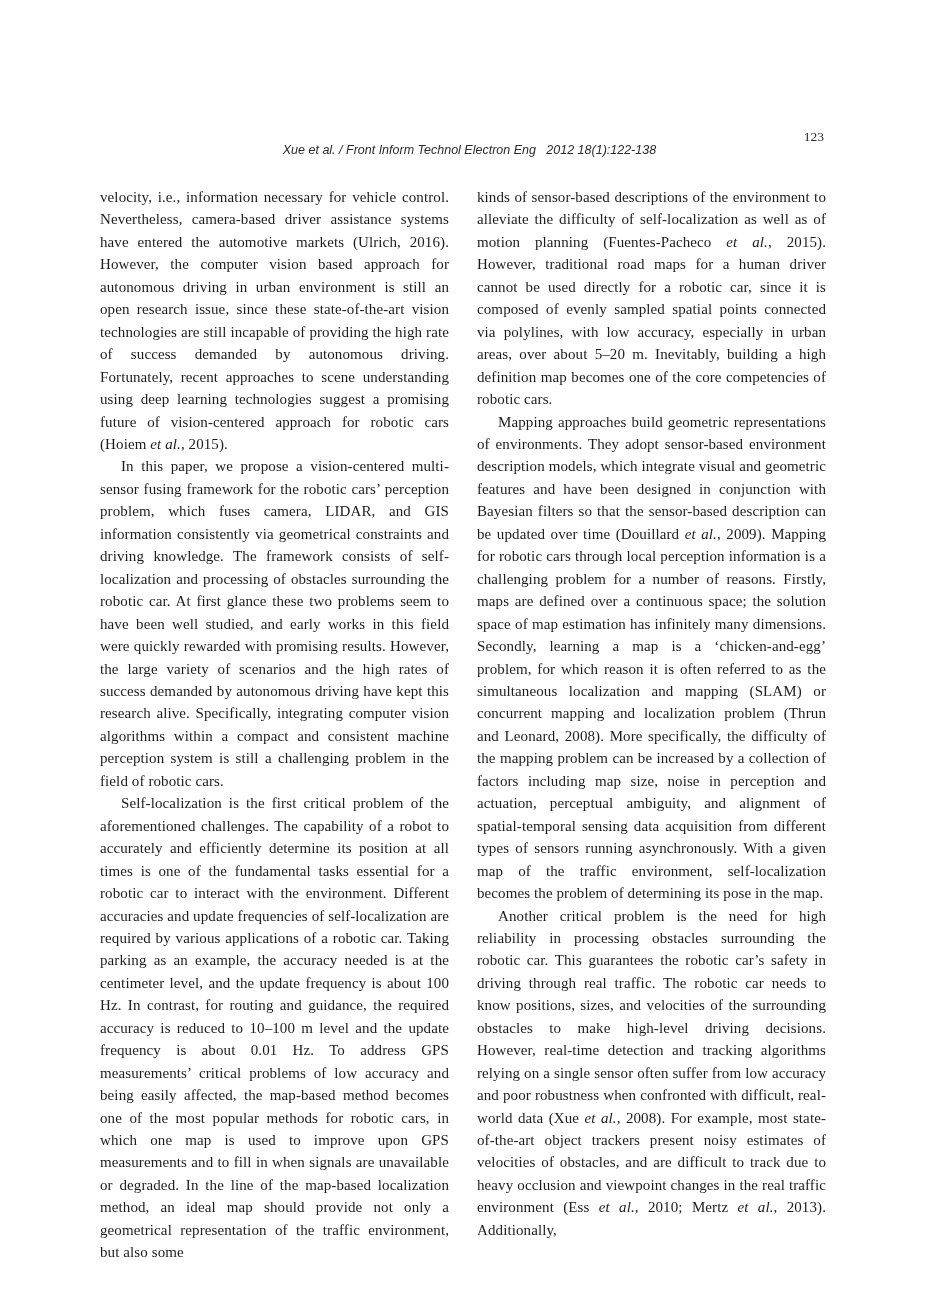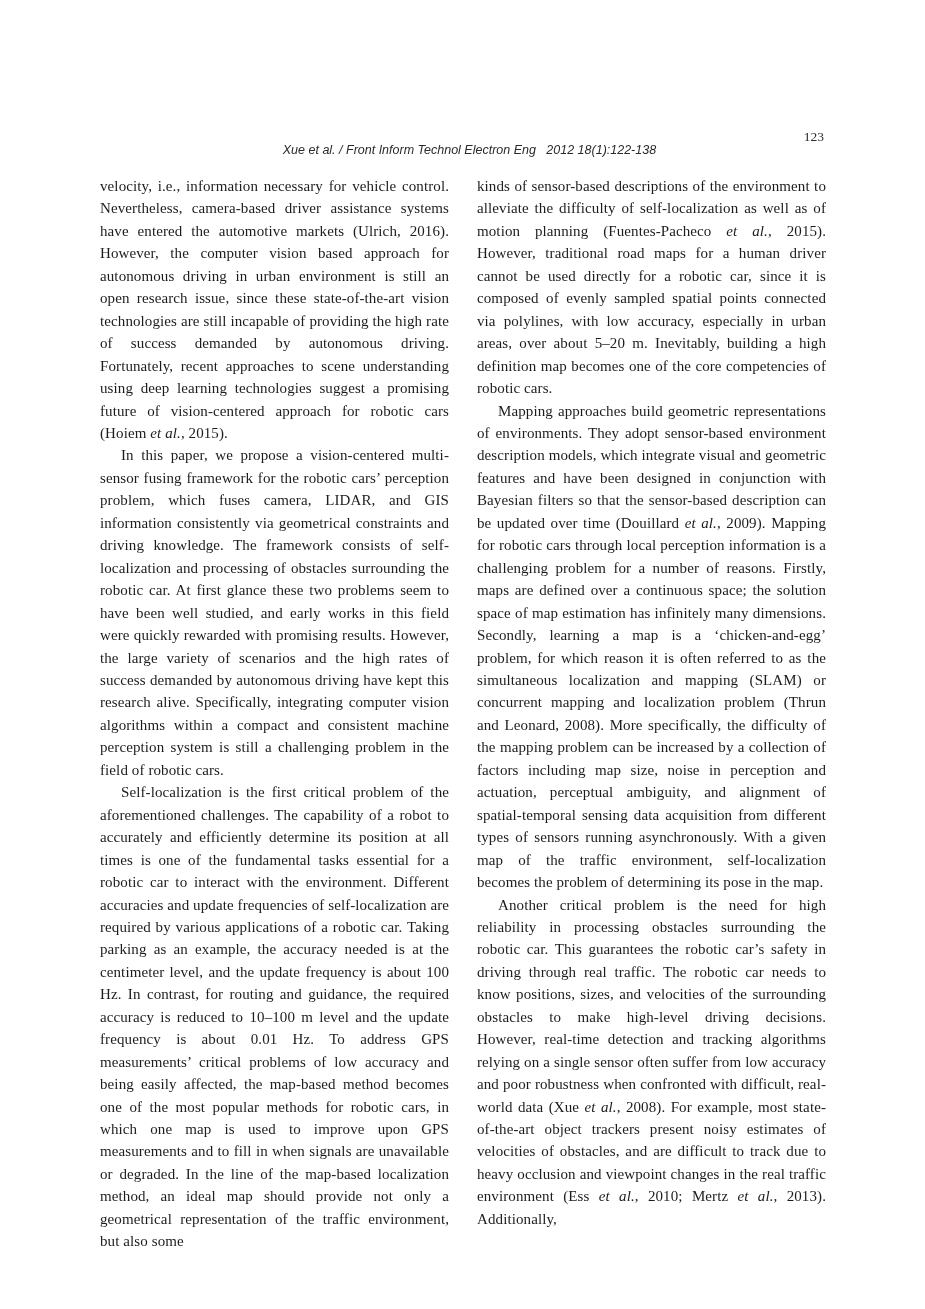--- a/index.html
+++ b/index.html
@@ -31,21 +31,21 @@
     position: absolute;
     right: 101px;
     top: 0;
     font-family: "Liberation Serif", serif;
     font-style: normal;
     font-size: 13.5px;
     color: #2a2a2a;
   }
   .columns {
     position: absolute;
-    top: 175px;
+    top: 186px;
     left: 100px;
     width: 726px;
     display: flex;
     gap: 28px;
   }
   .col {
     width: 353px;
     text-align: justify;
     hyphens: auto;
     -webkit-hyphens: auto;

